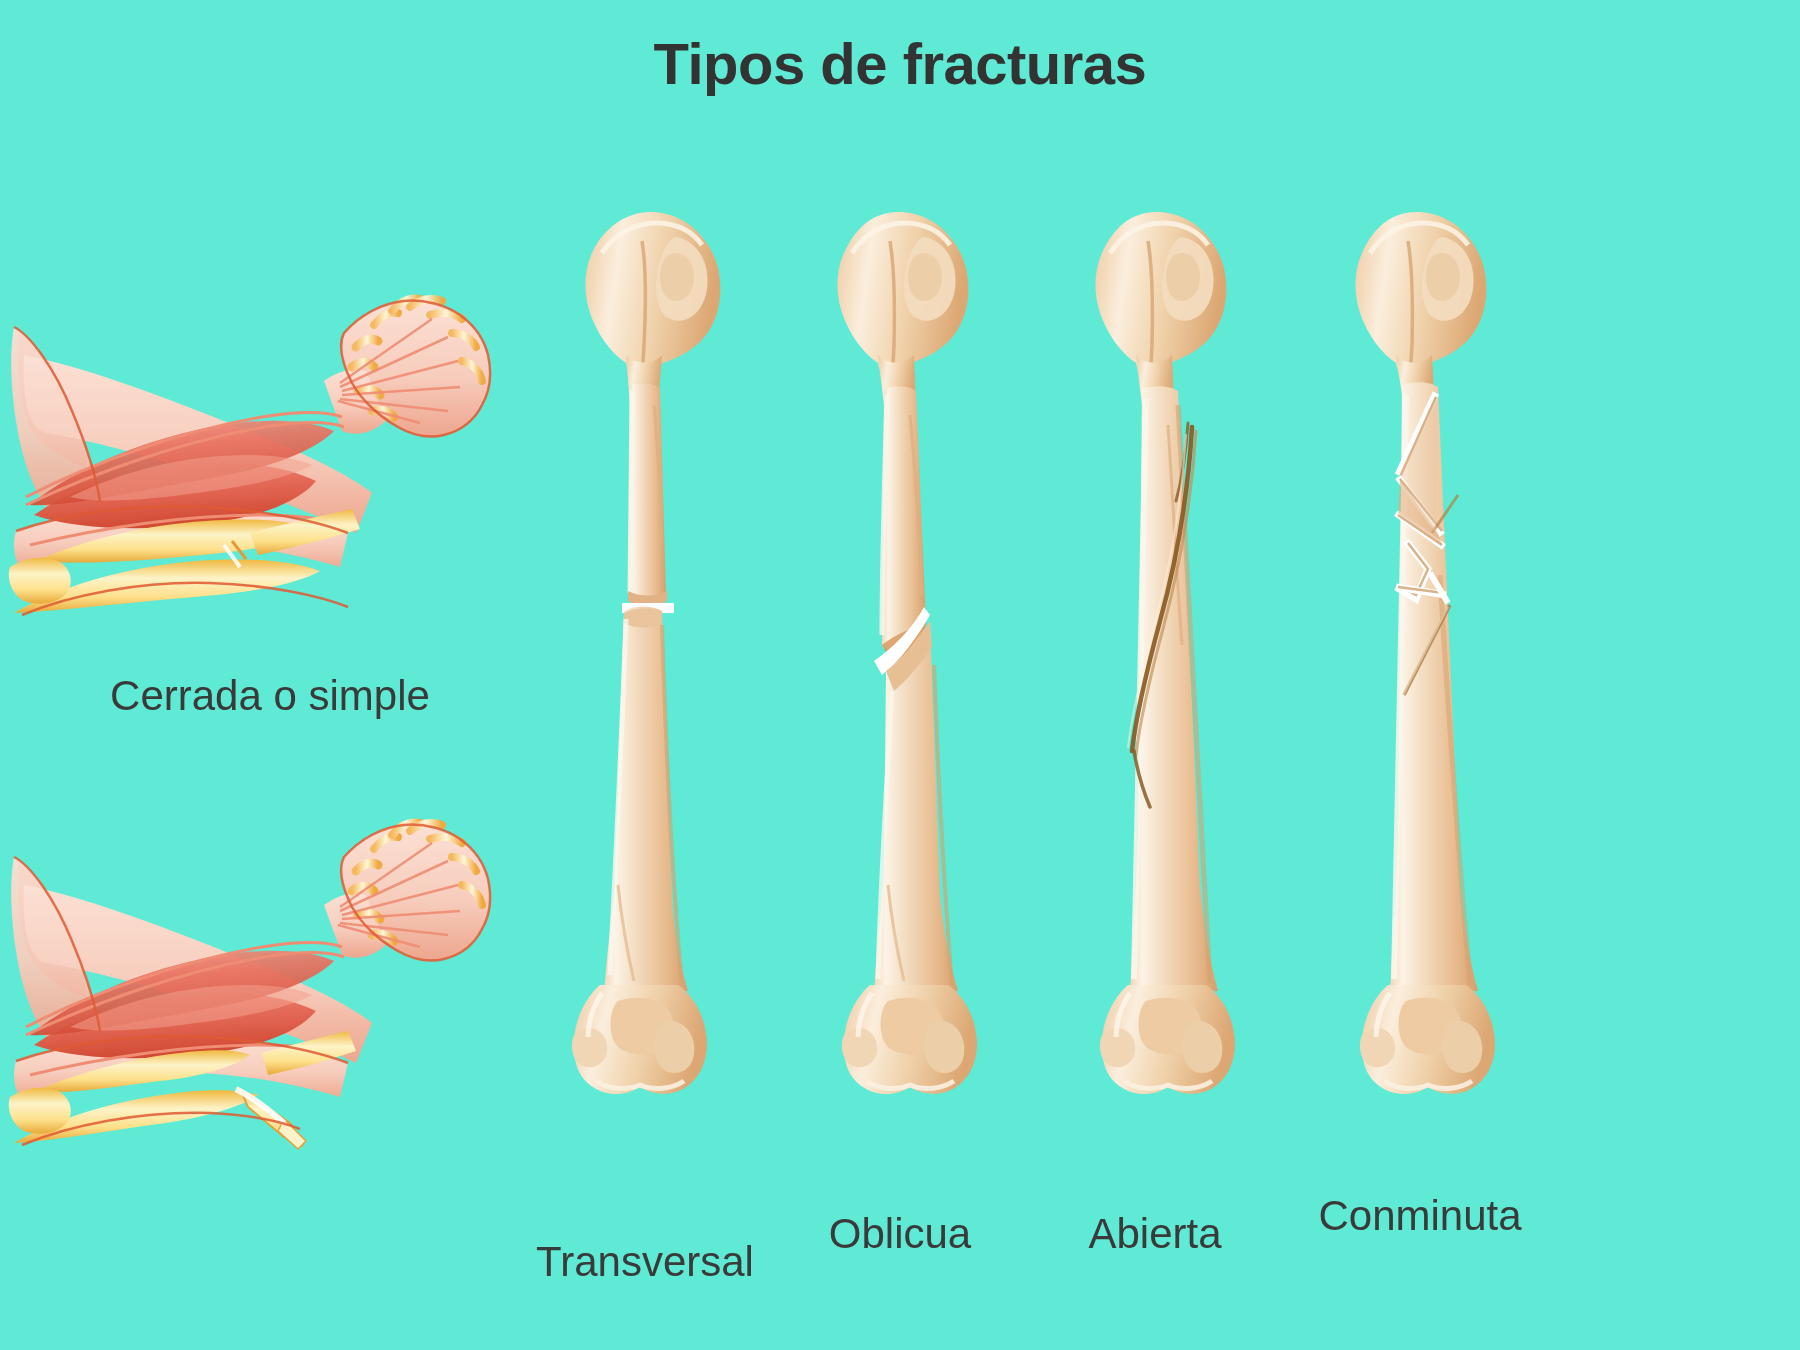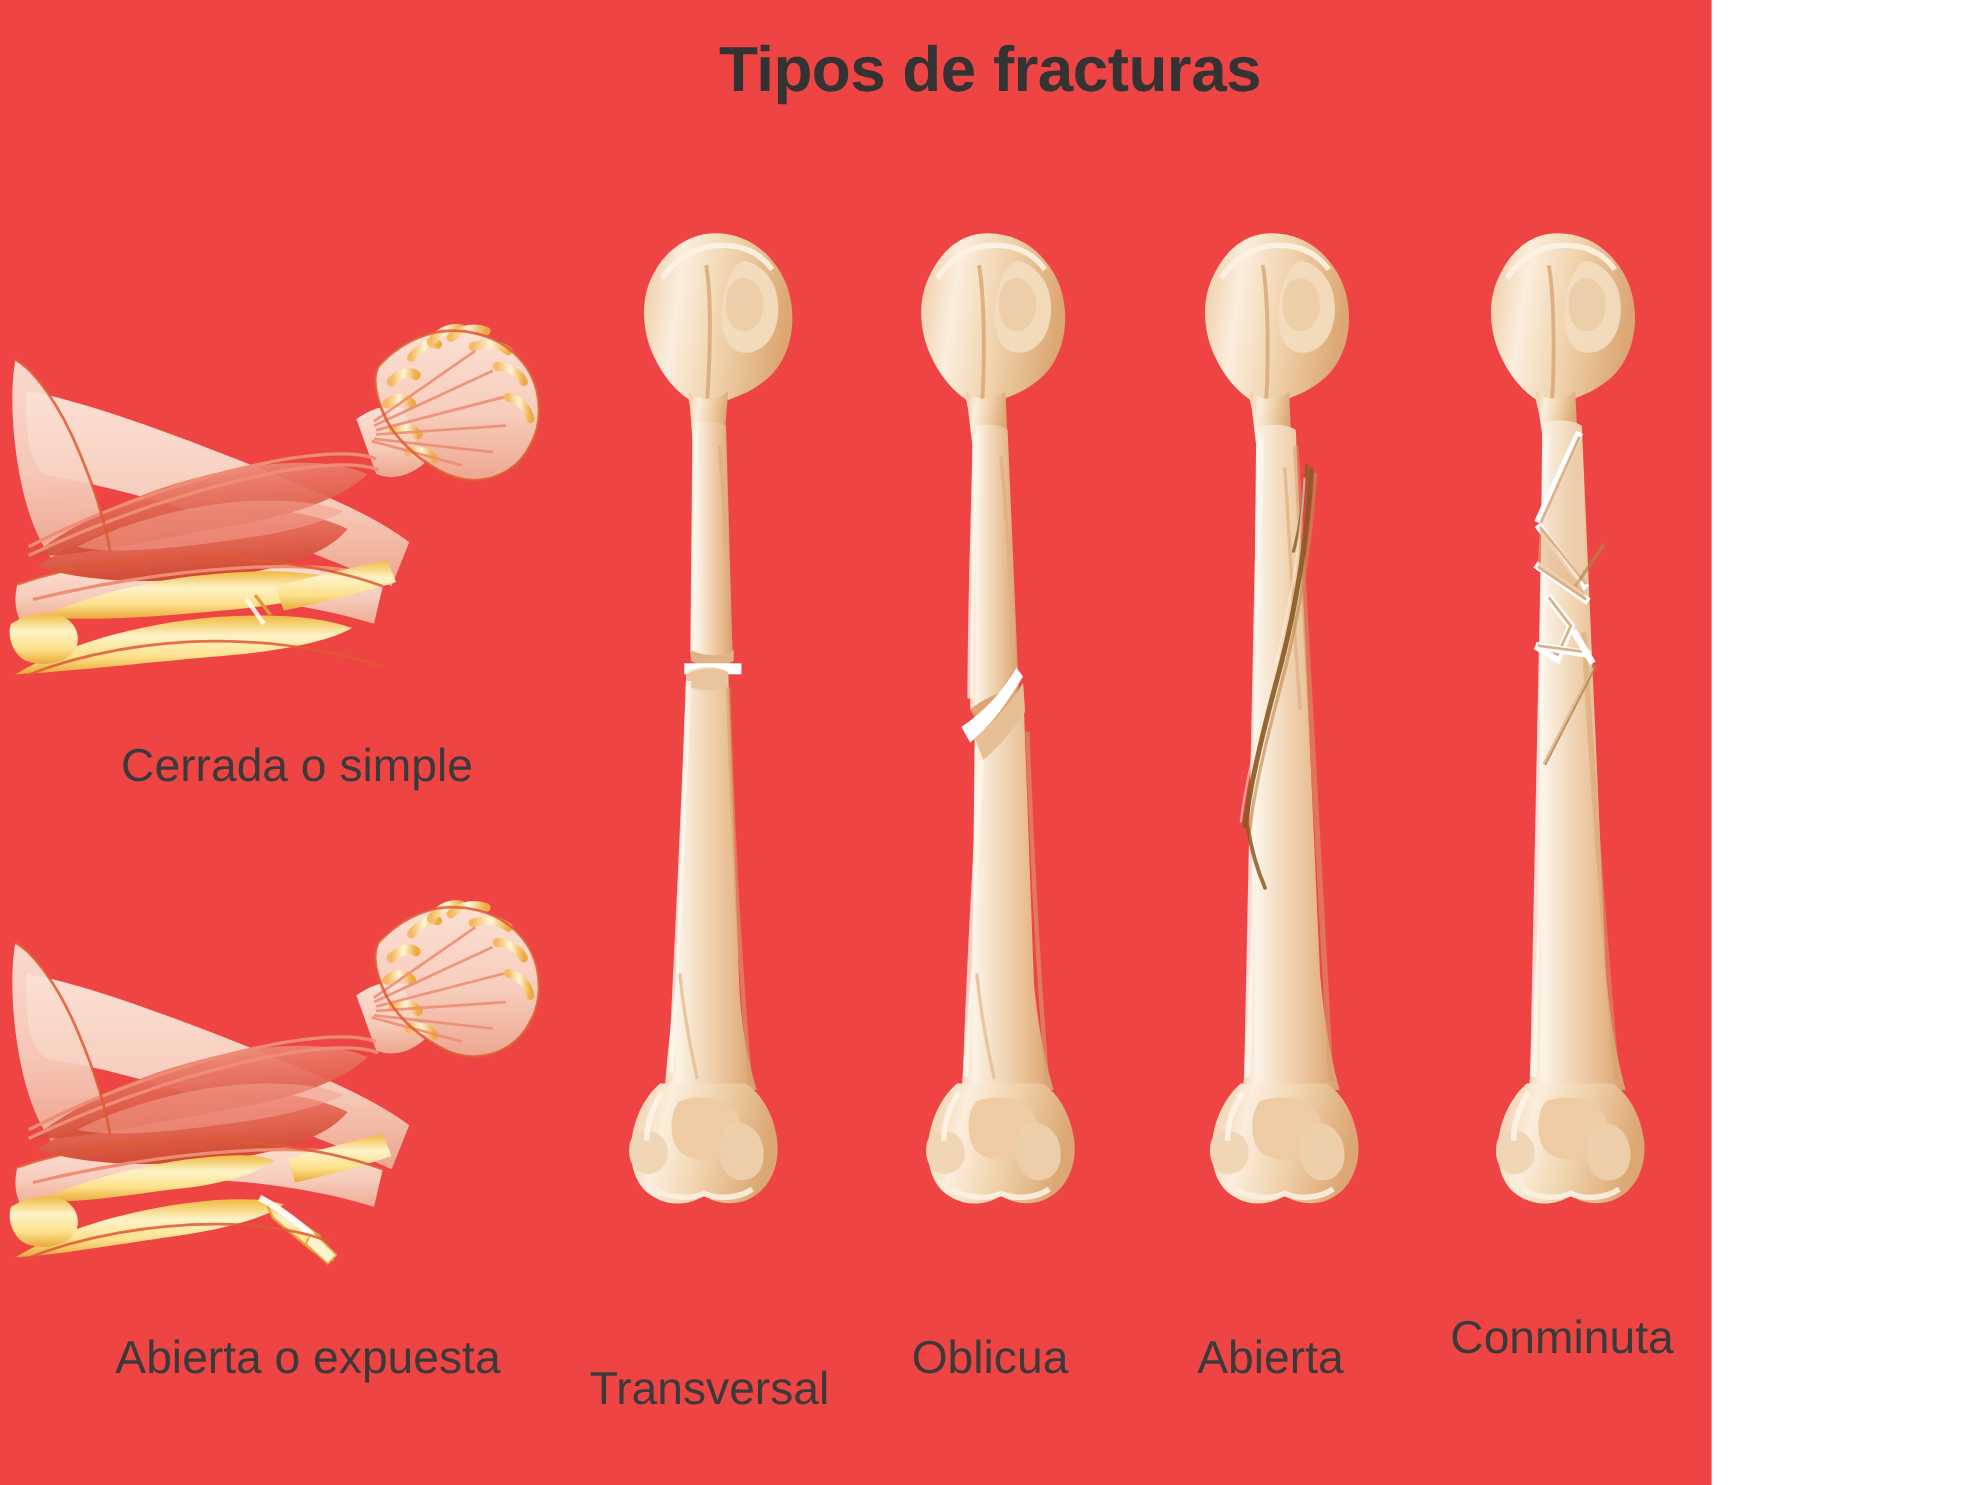--- a/index.html
+++ b/index.html
@@ -2,23 +2,23 @@
 <html><head>
 <meta charset="utf-8">
 <style>
   html, body {
     margin: 0;
     padding: 0;
     background: #ffffff;
   }
   #page {
     position: relative;
-    width: 1556px;
+    width: 1800px;
     height: 1350px;
-    background: #ef4444;
+    background: #5eead4;
     overflow: hidden;
     font-family: "Liberation Sans", sans-serif;
   }
   #title {
     position: absolute;
     top: 30px;
     left: 0;
     width: 1800px;
     text-align: center;
     font-size: 58px;
@@ -227,21 +227,20 @@
       <path d="M262,308 C292,300 322,292 348,286 L356,306 C332,314 298,324 268,330 Z" fill="url(#boneYB)"></path>
 
       <g fill="none" stroke="#e05a33" stroke-width="2.5" opacity="0.85">
         <path d="M14,112 C30,120 54,152 72,196 C88,234 96,262 100,286"></path>
         <path d="M344,112 C360,94 382,82 404,80 C424,78 446,84 460,94 C474,104 484,118 488,134 C492,152 490,170 482,184 C474,200 460,210 444,214 C428,218 412,214 398,206 C380,196 362,180 352,162 C342,142 338,124 344,112 Z"></path>
         <path d="M16,316 C62,300 132,288 206,292 C266,296 316,306 348,318"></path>
         <path d="M22,400 C70,380 140,366 210,368 C250,370 280,376 300,384"></path>
       </g>
     </svg>
   </div>
-  <div class="caption" style="left:0px; top:1210px; width:560px;">Abierta o expuesta</div>
 
   <div class="bone-fig" style="left:530px; top:195px; width:230px; height:990px;">
     <svg width="230" height="990" viewBox="0 0 230 990">
       <defs>
         <linearGradient id="bg1" x1="0" y1="0" x2="1" y2="0">
           <stop offset="0%" stop-color="#f1d7b8"></stop>
           <stop offset="14%" stop-color="#fcf3e6"></stop>
           <stop offset="38%" stop-color="#f3dcc0"></stop>
           <stop offset="72%" stop-color="#e8bd91"></stop>
           <stop offset="100%" stop-color="#d79f6c"></stop>

